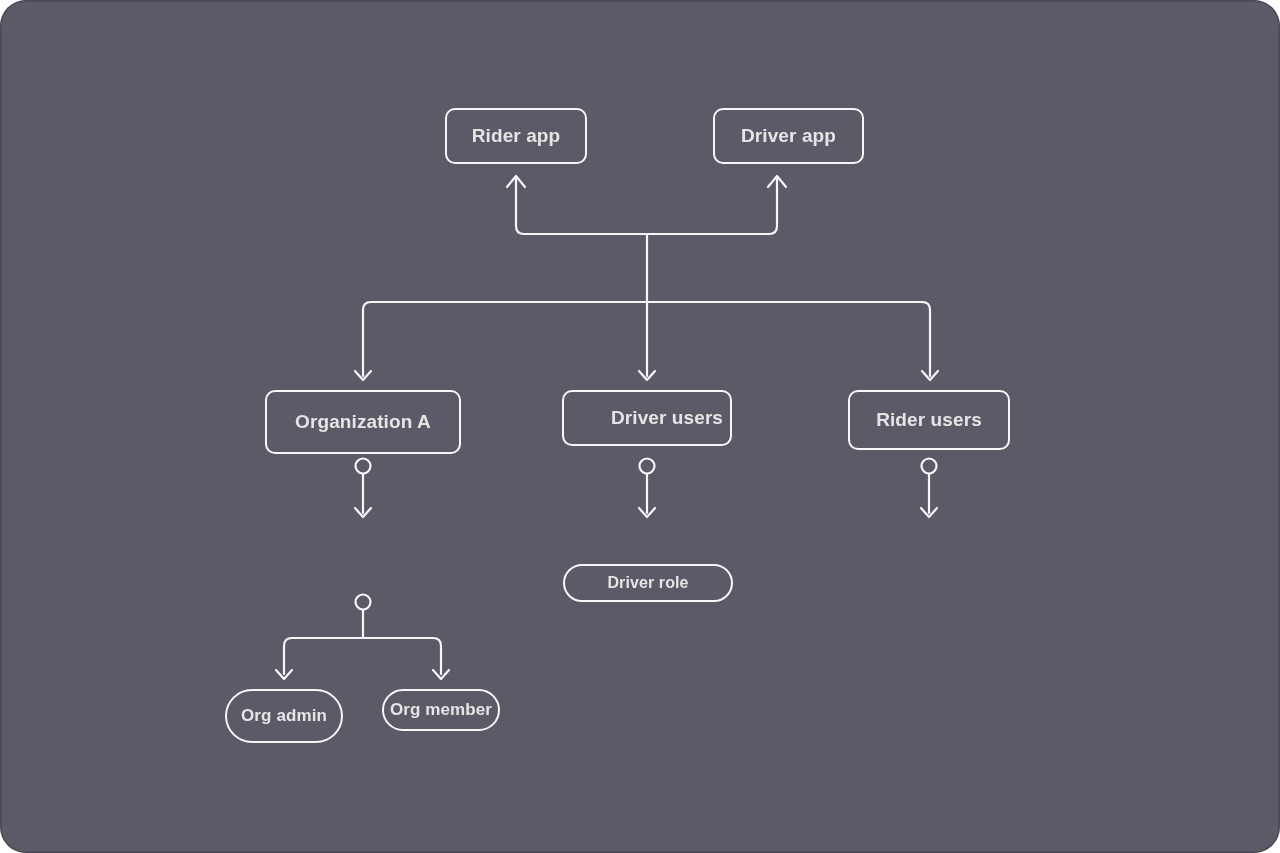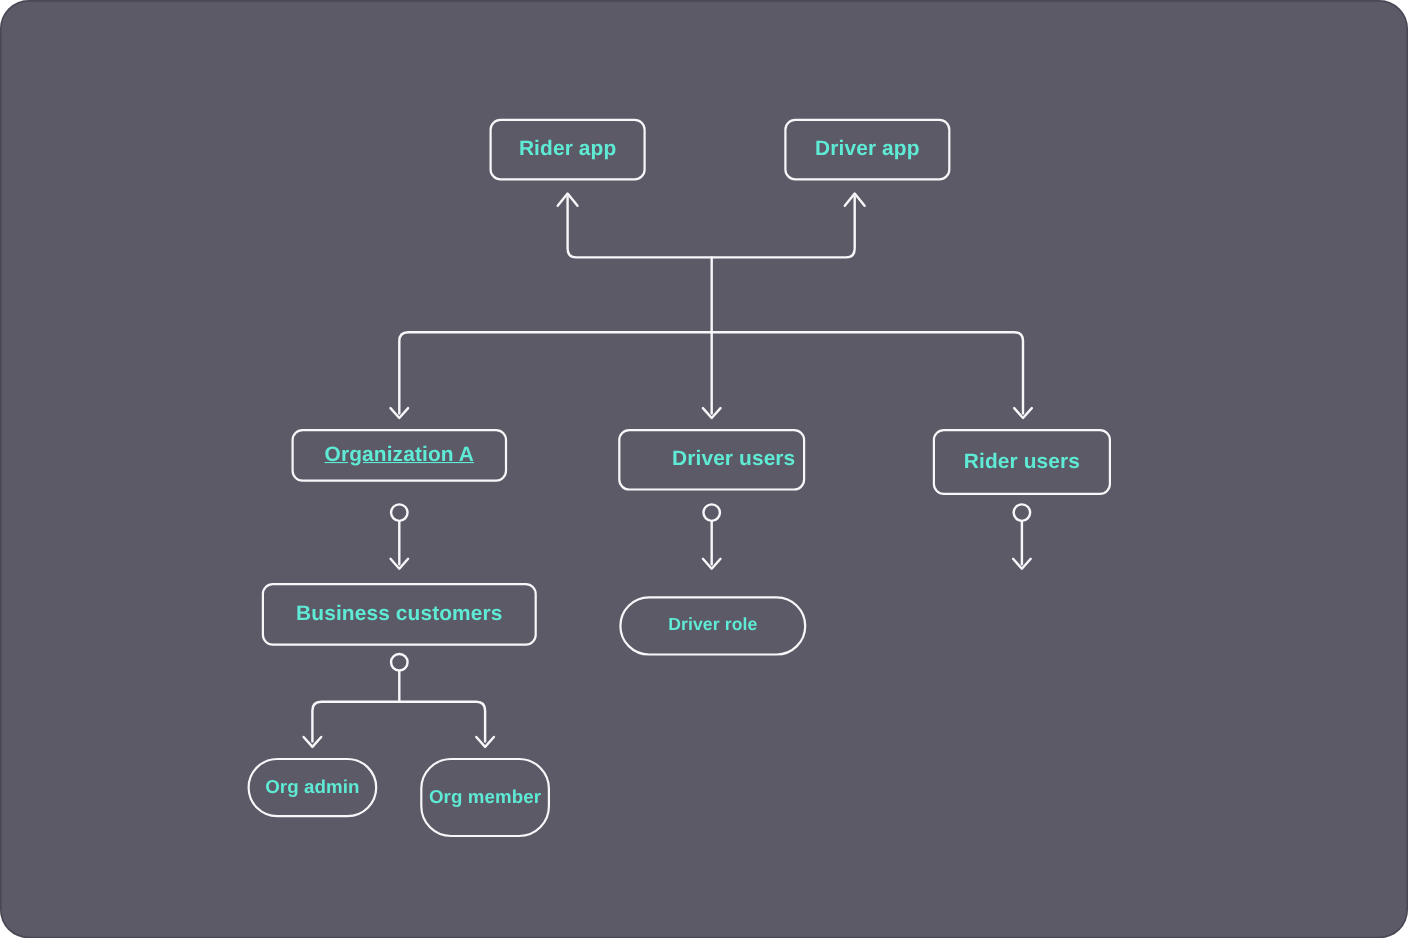--- a/index.html
+++ b/index.html
@@ -32,43 +32,43 @@
     stroke-linecap: round;
     stroke-linejoin: round;
   }
   .wires circle { fill: #5C5A67; }
   .node {
     position: absolute;
     display: flex;
     align-items: center;
     justify-content: center;
     border: 2px solid #F7F6F9;
-    color: #5eead4;
+    color: #e5e5e5;
     font-weight: 700;
     font-size: 19px;
     letter-spacing: 0.1px;
     box-sizing: border-box;
     background: transparent;
     white-space: nowrap;
   }
   .rect { border-radius: 10px; }
   .pill { border-radius: 28px; font-size: 16px; }
   .pill.small { font-size: 17px; }
 
   
   #n-rider-app        { left: 445px; top: 108px; width: 142px; height: 56px; }
   #n-driver-app       { left: 701px; top: 108px; width: 151px; height: 56px; margin-left: 12px; }
-  #n-organization-a   { left: 265px; top: 390px; width: 196px; height: 48px; text-decoration: underline; }
+  #n-organization-a   { left: 265px; top: 390px; width: 196px; height: 64px; }
   #n-driver-users     { left: 562px; top: 390px; width: 170px; height: 56px; padding-left: 40px; }
   #n-rider-users      { left: 848px; top: 390px; width: 162px; height: 60px; }
   #n-business-customers { left: 238px; top: 530px; width: 250px; height: 57px; }
-  #n-driver-role      { left: 563px; top: 542px; width: 170px; height: 54px; }
+  #n-driver-role      { left: 563px; top: 564px; width: 170px; height: 38px; }
   #n-rider-role       { left: 846px; top: 533px; width: 167px; height: 54px; }
   #n-org-admin        { left: 225px; top: 689px; width: 118px; height: 54px; }
-  #n-org-member       { left: 382px; top: 689px; width: 118px; height: 72px; }
+  #n-org-member       { left: 382px; top: 689px; width: 118px; height: 42px; }
 </style>
 </head>
 <body>
 
 <div class="canvas">
 
   <svg class="wires" viewBox="0 0 1280 853" aria-hidden="true">
 
     <g>
       <path d="M516 179 V226 Q516 234 524 234 H769 Q777 234 777 226 V179"></path>
@@ -116,21 +116,20 @@
   <div id="n-rider-app" class="node rect">Rider app</div>
 
   <div id="n-driver-app" class="node rect">Driver app</div>
 
   <div id="n-organization-a" class="node rect">Organization A</div>
 
   <div id="n-driver-users" class="node rect">Driver users</div>
 
   <div id="n-rider-users" class="node rect">Rider users</div>
 
-  <div id="n-business-customers" class="node rect">Business customers</div>
 
   <div id="n-driver-role" class="node pill">Driver role</div>
 
 
   <div id="n-org-admin" class="node pill small">Org admin</div>
 
   <div id="n-org-member" class="node pill small">Org member</div>
 
 </div>
 

